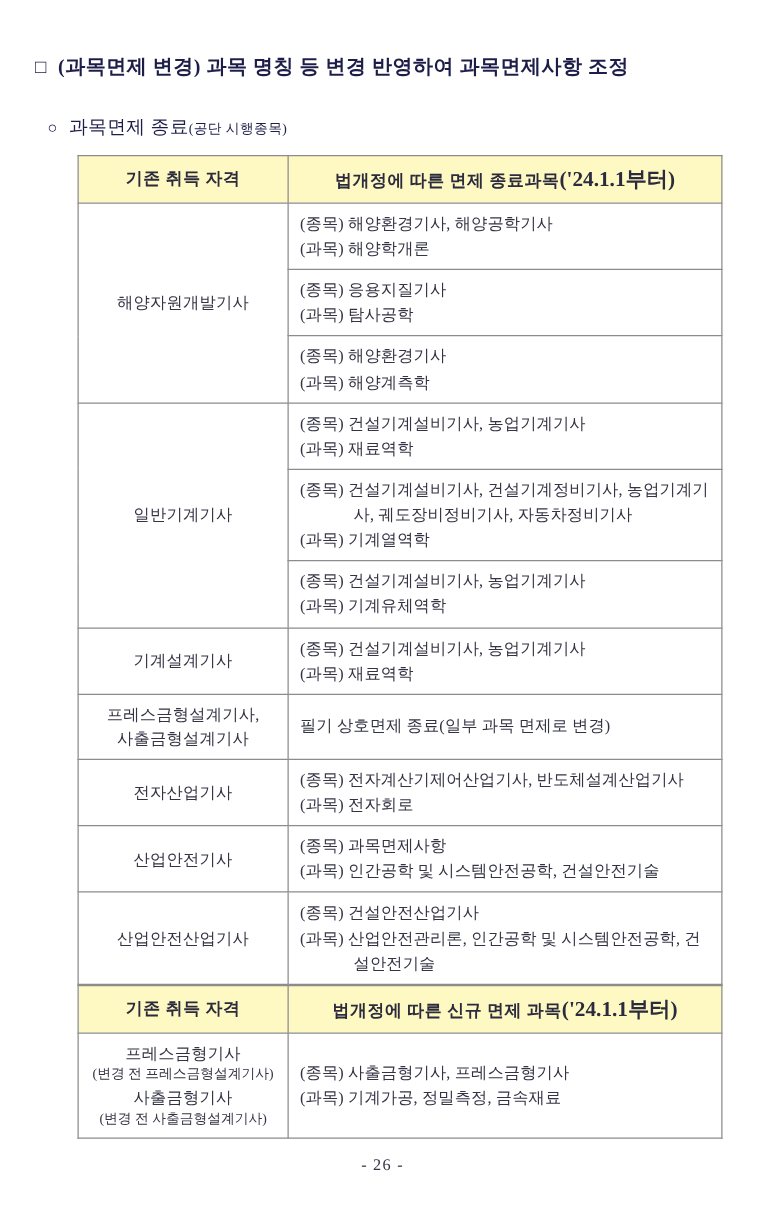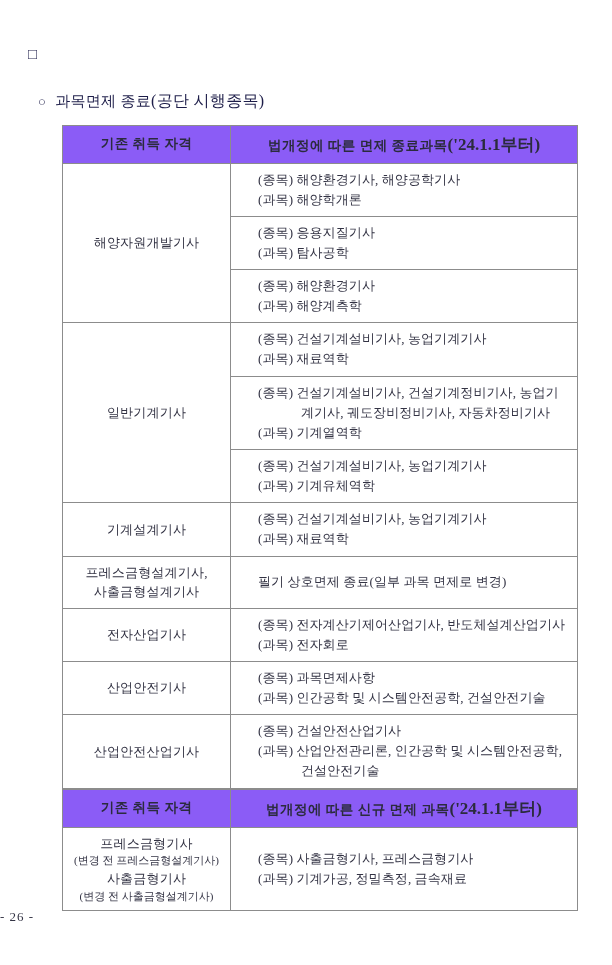--- a/index.html
+++ b/index.html
@@ -21,63 +21,64 @@
     font-size:16px; font-weight:bold; color:#1d1d49;
     letter-spacing:0.4px; line-height:1.3;
   }
   .doc-title .bullet { font-size:15px; position:relative; top:1px; }
   .section-heading {
     margin:27px 0 13px 10px;
     font-size:15px; color:#1d1d49; letter-spacing:0.3px;
   }
   .section-heading .marker { font-size:13px; margin-right:9px; }
   .section-heading .stitle { font-weight:normal; }
-  .section-heading .suffix { font-size:16px; font-weight:normal; }
+  .section-heading .suffix { font-size:11px; font-weight:normal; }
   table {
     border-collapse:collapse;
     width:516px;
     margin-left:34px;
     table-layout:fixed;
   }
   th, td { border:1px solid #8c8c8c; }
   th {
-    background:#8b5cf6;
+    background:#fef9c3;
     font-size:13.5px; font-weight:bold; color:#2b2b3d;
     padding:7px 4px; letter-spacing:0.5px; text-align:center;
   }
   th.col-left { width:168px; }
   th .note { font-size:17px; letter-spacing:0; }
   td.left {
     text-align:center; vertical-align:middle;
     font-size:13px; padding:6px 4px; line-height:1.5;
     letter-spacing:0.2px;
   }
   td.right {
     vertical-align:middle; text-align:left;
-    font-size:13px; padding:6px 8px 6px 27px;
+    font-size:13px; padding:6px 8px 6px 9px;
   }
   .line {
     line-height:1.55;
     padding-left:3.3em; text-indent:-3.3em;
     letter-spacing:0.1px;
   }
   td.left .small { font-size:11px; letter-spacing:0; line-height:1.45; }
   td.left .normal { line-height:1.5; }
   .footer {
-    position:absolute; bottom:40px; left:0; right:0;
-    text-align:left; font-size:13px; color:#333344; letter-spacing:1px;
+    position:absolute; bottom:25px; left:0; right:0;
+    text-align:center; font-size:13px; color:#333344; letter-spacing:1px;
   }
 </style>
 </head>
 <body>
 
 <div class="page">
 
   <div class="doc-title">
     <span class="bullet">□</span>
+    <span>(과목면제 변경) 과목 명칭 등 변경 반영하여 과목면제사항 조정</span>
   </div>
 
   <div class="section-heading">
     <span class="marker">○</span><span class="stitle">과목면제 종료</span><span class="suffix">(공단 시행종목)</span>
   </div>
 
   <table>
     <thead>
       <tr>
         <th class="col-left"><span>기존 취득 자격</span></th>

